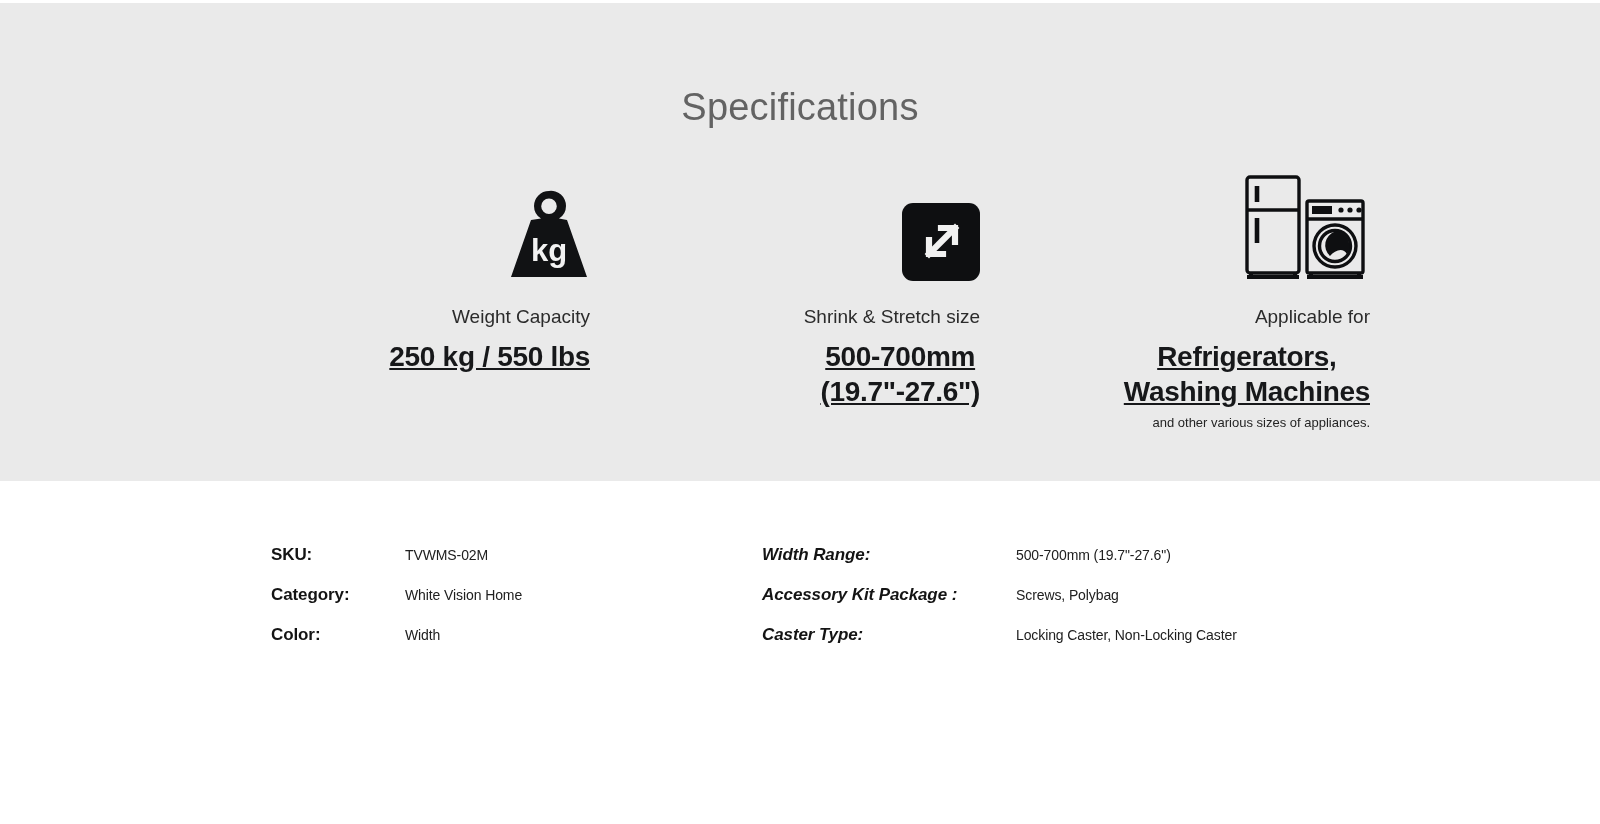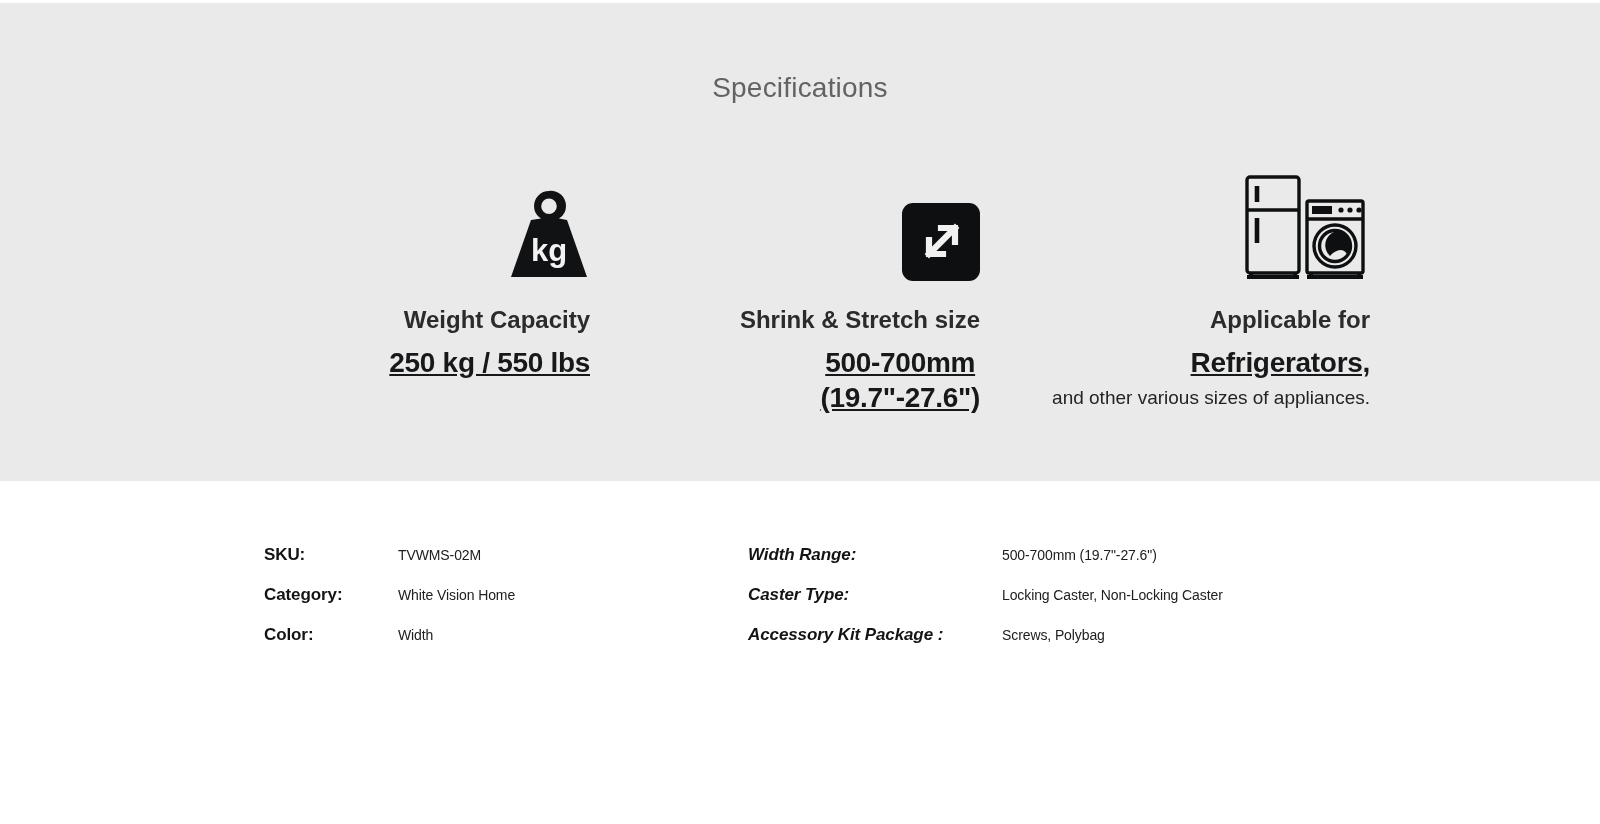--- a/index.html
+++ b/index.html
@@ -25,24 +25,24 @@
     left: 0;
     top: 3px;
     width: 1600px;
     height: 478px;
     background: #eaeaea;
   }
 
   .spec-title {
     position: absolute;
     left: 0;
-    top: 71px;
+    top: 85px;
     width: 1600px;
     text-align: center;
-    font-size: 28px;
+    font-size: 38px;
     font-weight: 400;
     letter-spacing: 0.2px;
     color: #636363;
     line-height: 1;
   }
 
   .cards {
     position: absolute;
     left: 250px;
     top: 160px;
@@ -62,40 +62,40 @@
 
   .card-icon {
     height: 118px;
     display: flex;
     align-items: flex-end;
     justify-content: center;
   }
 
   .card-label {
     margin-top: 24px;
-    font-size: 24px;
-    font-weight: 700;
+    font-size: 19px;
+    font-weight: 400;
     color: #2b2b2b;
     line-height: 1.25;
     margin-left: 45px;
   }
 
   .card-value {
     margin-top: 10px;
     font-size: 28px;
     font-weight: bold;
     color: #17181a;
     line-height: 1.25;
     letter-spacing: -0.3px;
     text-decoration: underline;
   }
 
   .card-note {
     margin-top: 6px;
-    font-size: 19px;
+    font-size: 13px;
     font-weight: 400;
     color: #242424;
     line-height: 1.3;
   }
 
   
   .weight-ico { display: block; }
 
   
   .expand-ico { display: block; }
@@ -116,20 +116,21 @@
   .details-inner {
     position: absolute;
     left: 264px;
     top: 64px;
     width: 1080px;
     display: flex;
   }
 
   .details-col {
     position: relative;
+    margin-left: 7px;
   }
 
   .details-col.left  { width: 422px; }
   .details-col.right { width: 600px; padding-left: 62px; }
 
   .spec-row {
     display: flex;
     align-items: baseline;
     height: 40px;
   }
@@ -220,20 +221,21 @@
             <circle cx="101" cy="41" r="2.6" fill="#0e0f11"></circle>
             <circle cx="110" cy="41" r="2.6" fill="#0e0f11"></circle>
             <circle cx="119" cy="41" r="2.6" fill="#0e0f11"></circle>
 
             <path d="M95 62.5 a14.5 14.5 0 0 1 12 22.5 c-4 -7 -12 -4 -17 2 a14.5 14.5 0 0 1 5 -24.5 z" fill="#0e0f11"></path>
           </svg>
         </div>
         <div class="card-label">Applicable for</div>
         <div class="card-value">
           <div>Refrigerators,</div>
+          <div>Washing Machines</div>
         </div>
         <div class="card-note">and other various sizes of appliances.</div>
       </div>
 
     </div>
   </div>
 
   <div class="details">
 
     <div class="details-inner">
@@ -258,28 +260,28 @@
       </div>
 
       <div class="details-col right">
 
         <div class="spec-row">
           <div class="spec-key">Width Range:</div>
           <div class="spec-val">500-700mm (19.7"-27.6")</div>
         </div>
 
         <div class="spec-row">
+          <div class="spec-key">Accessory Kit Package :</div>
+          <div class="spec-val">Screws, Polybag</div>
+        </div>
+
+        <div class="spec-row">
           <div class="spec-key">Caster Type:</div>
           <div class="spec-val">Locking Caster, Non-Locking Caster</div>
         </div>
 
-        <div class="spec-row">
-          <div class="spec-key">Accessory Kit Package :</div>
-          <div class="spec-val">Screws, Polybag</div>
-        </div>
-
       </div>
 
     </div>
 
   </div>
 
 </div>
 
 </body></html>

